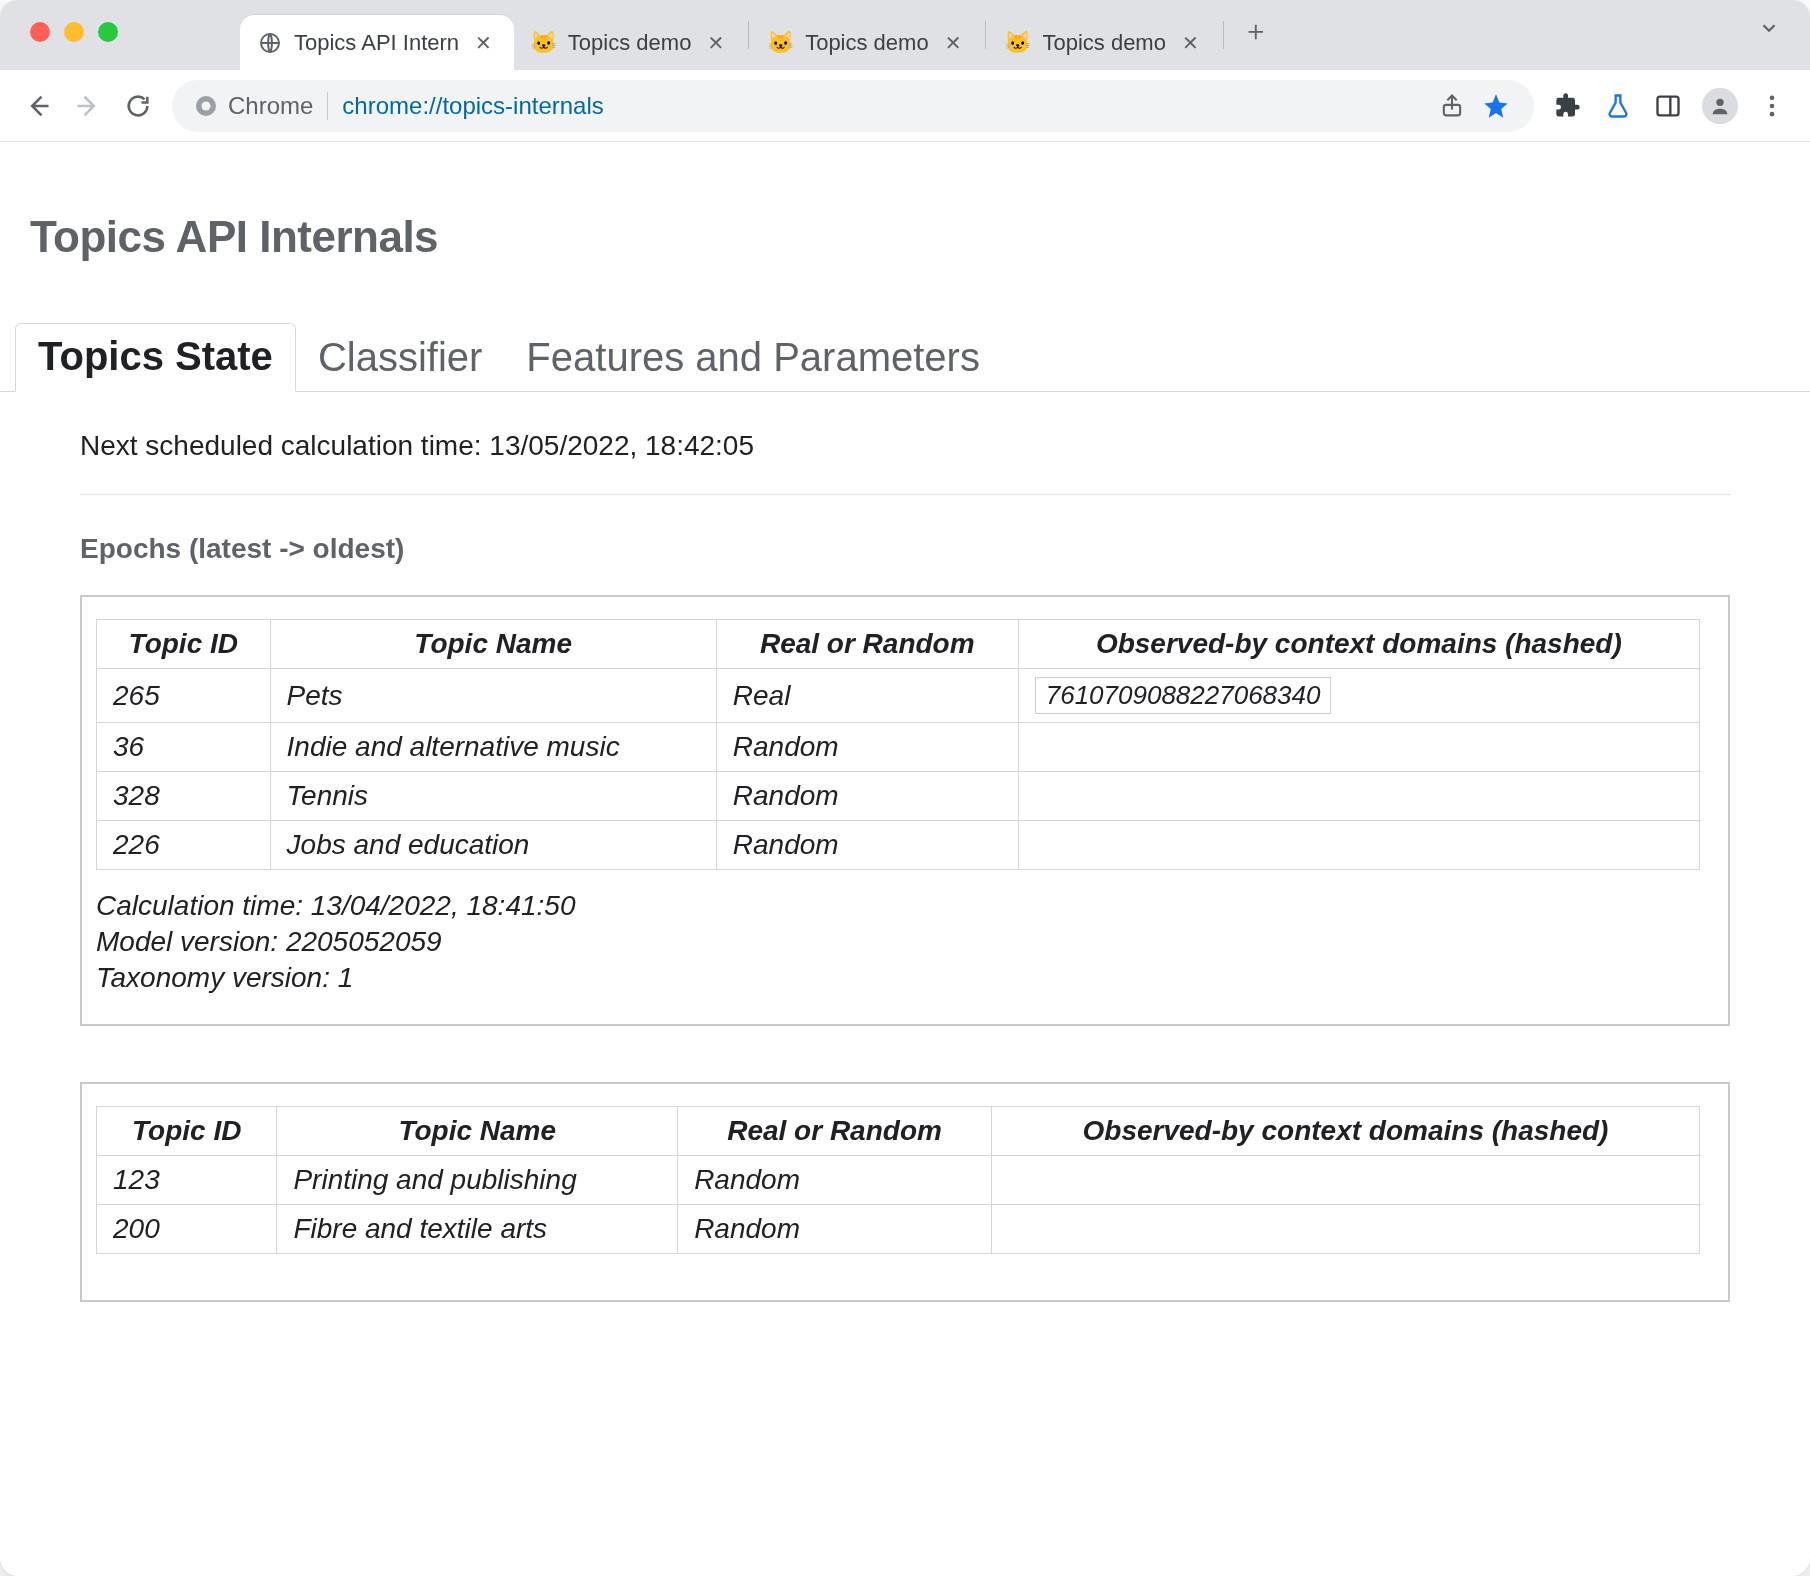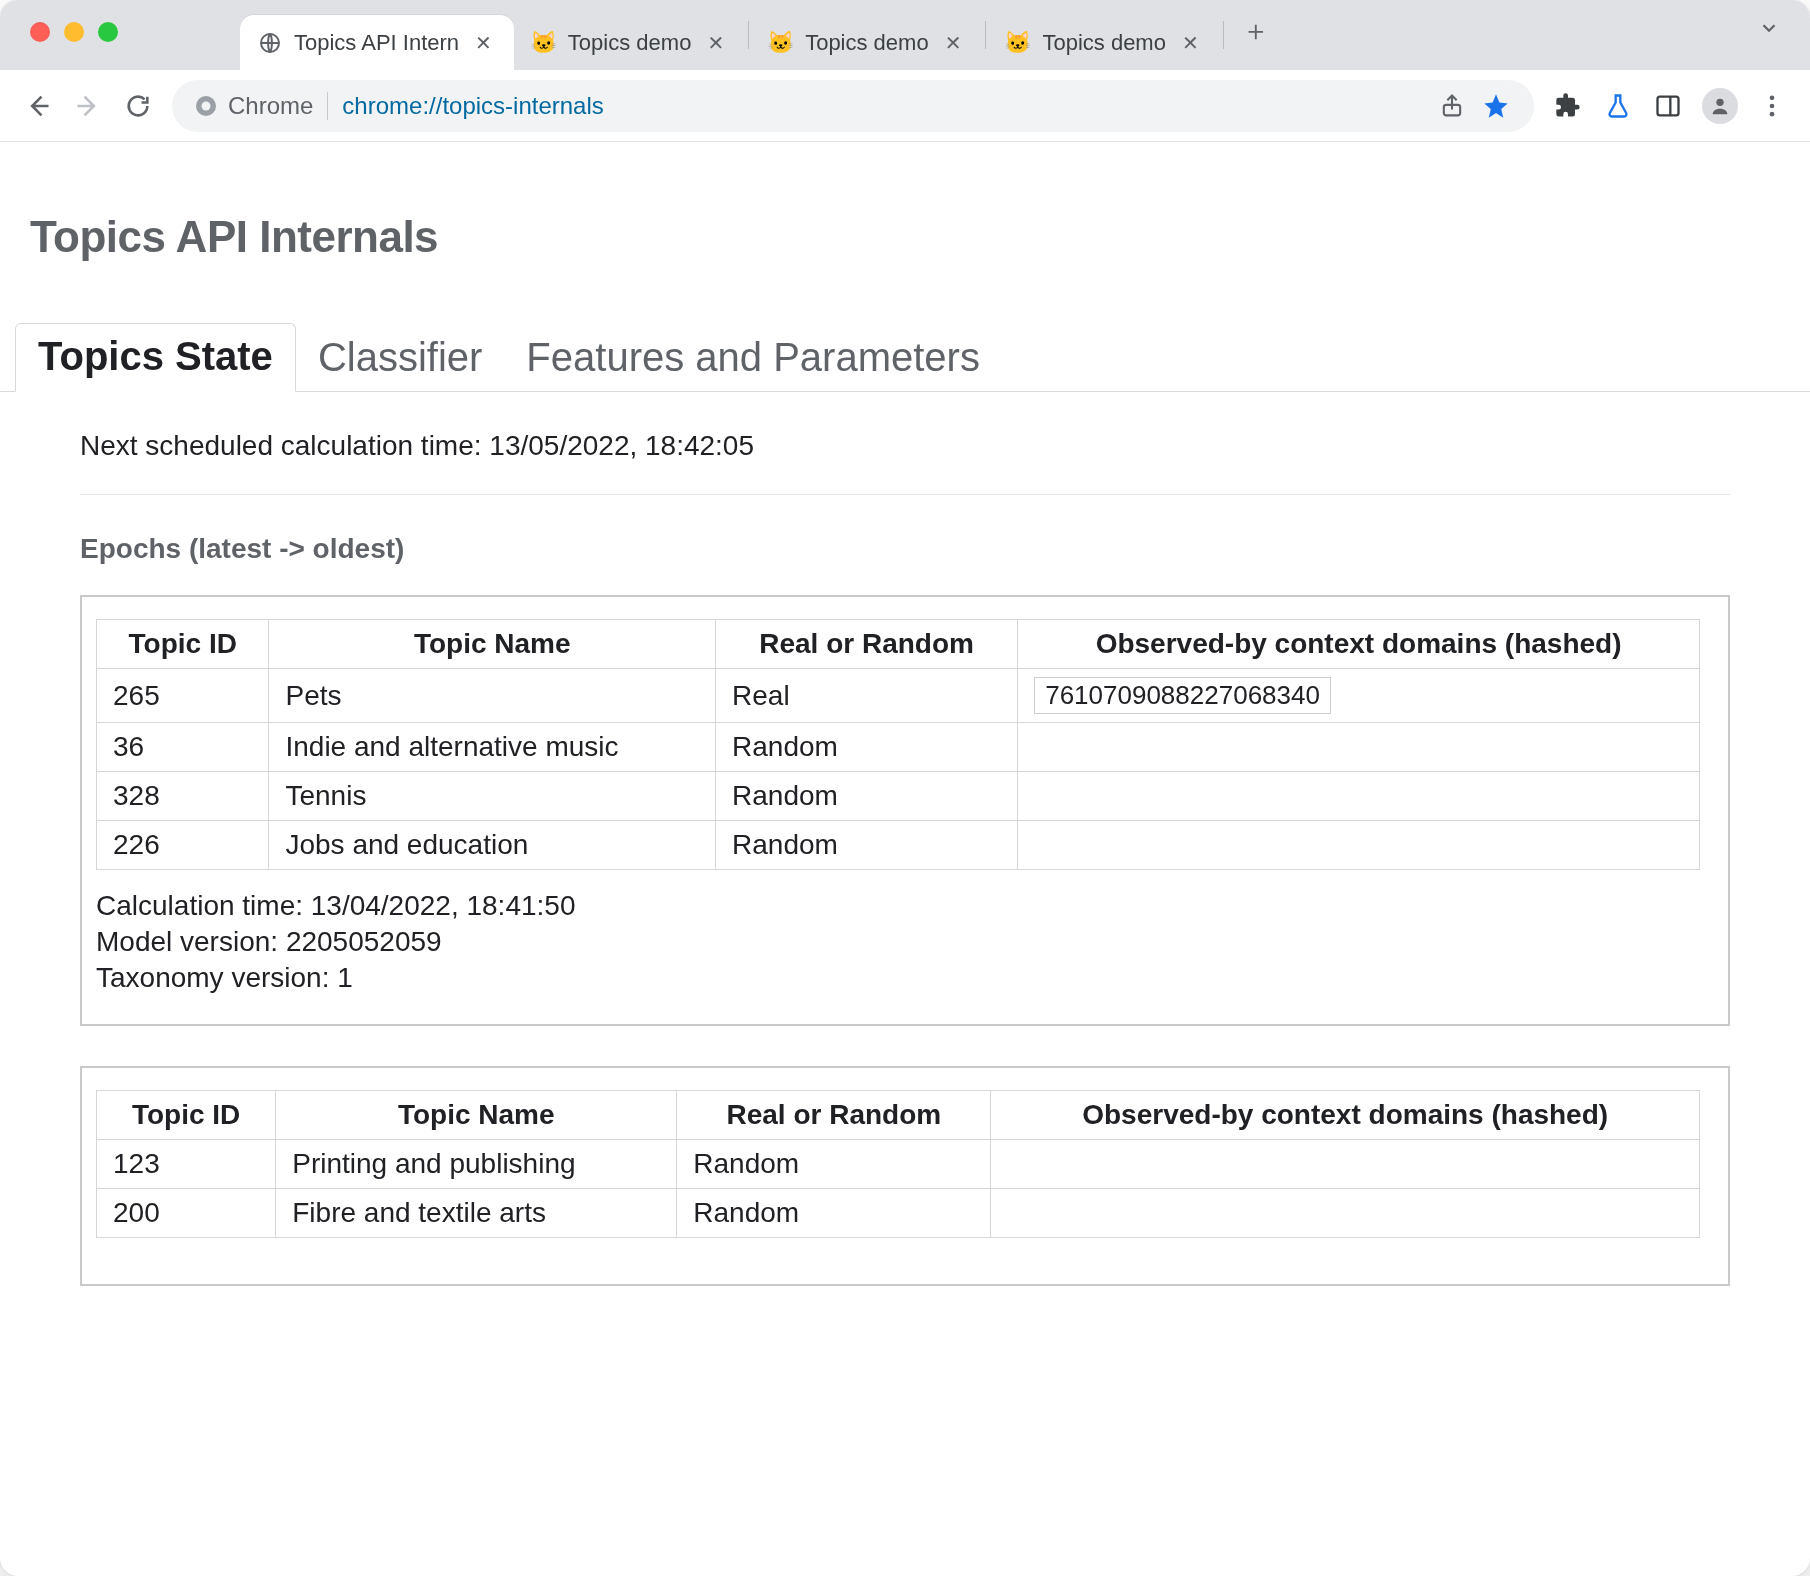--- a/index.html
+++ b/index.html
@@ -133,21 +133,22 @@
     background:#fff;
   }
 
   .section { padding:30px 50px 0 50px; font-size:28px; }
   .section .next-calc { color:#202124; margin:8px 0 32px 0; }
   .section hr { border:none; border-top:1px solid #e5e5e5; margin:0 0 38px 0;}
   .section h3 { font-size:28px; font-weight:700; color:#5f6368; margin:0 0 30px 0;}
   .epoch-box {
     border:2px solid #c9c9c9;
     padding:22px 28px 26px 14px;
-    margin-bottom:40px;
+    margin-bottom:56px;
+    font-style:italic;
   }
   table.data {
     width:100%;
     border-collapse:collapse;
     font-size:28px;
     margin-bottom:20px;
   }
   table.data th, table.data td {
     border:1px solid #d6d6d6;
     padding:8px 16px;

